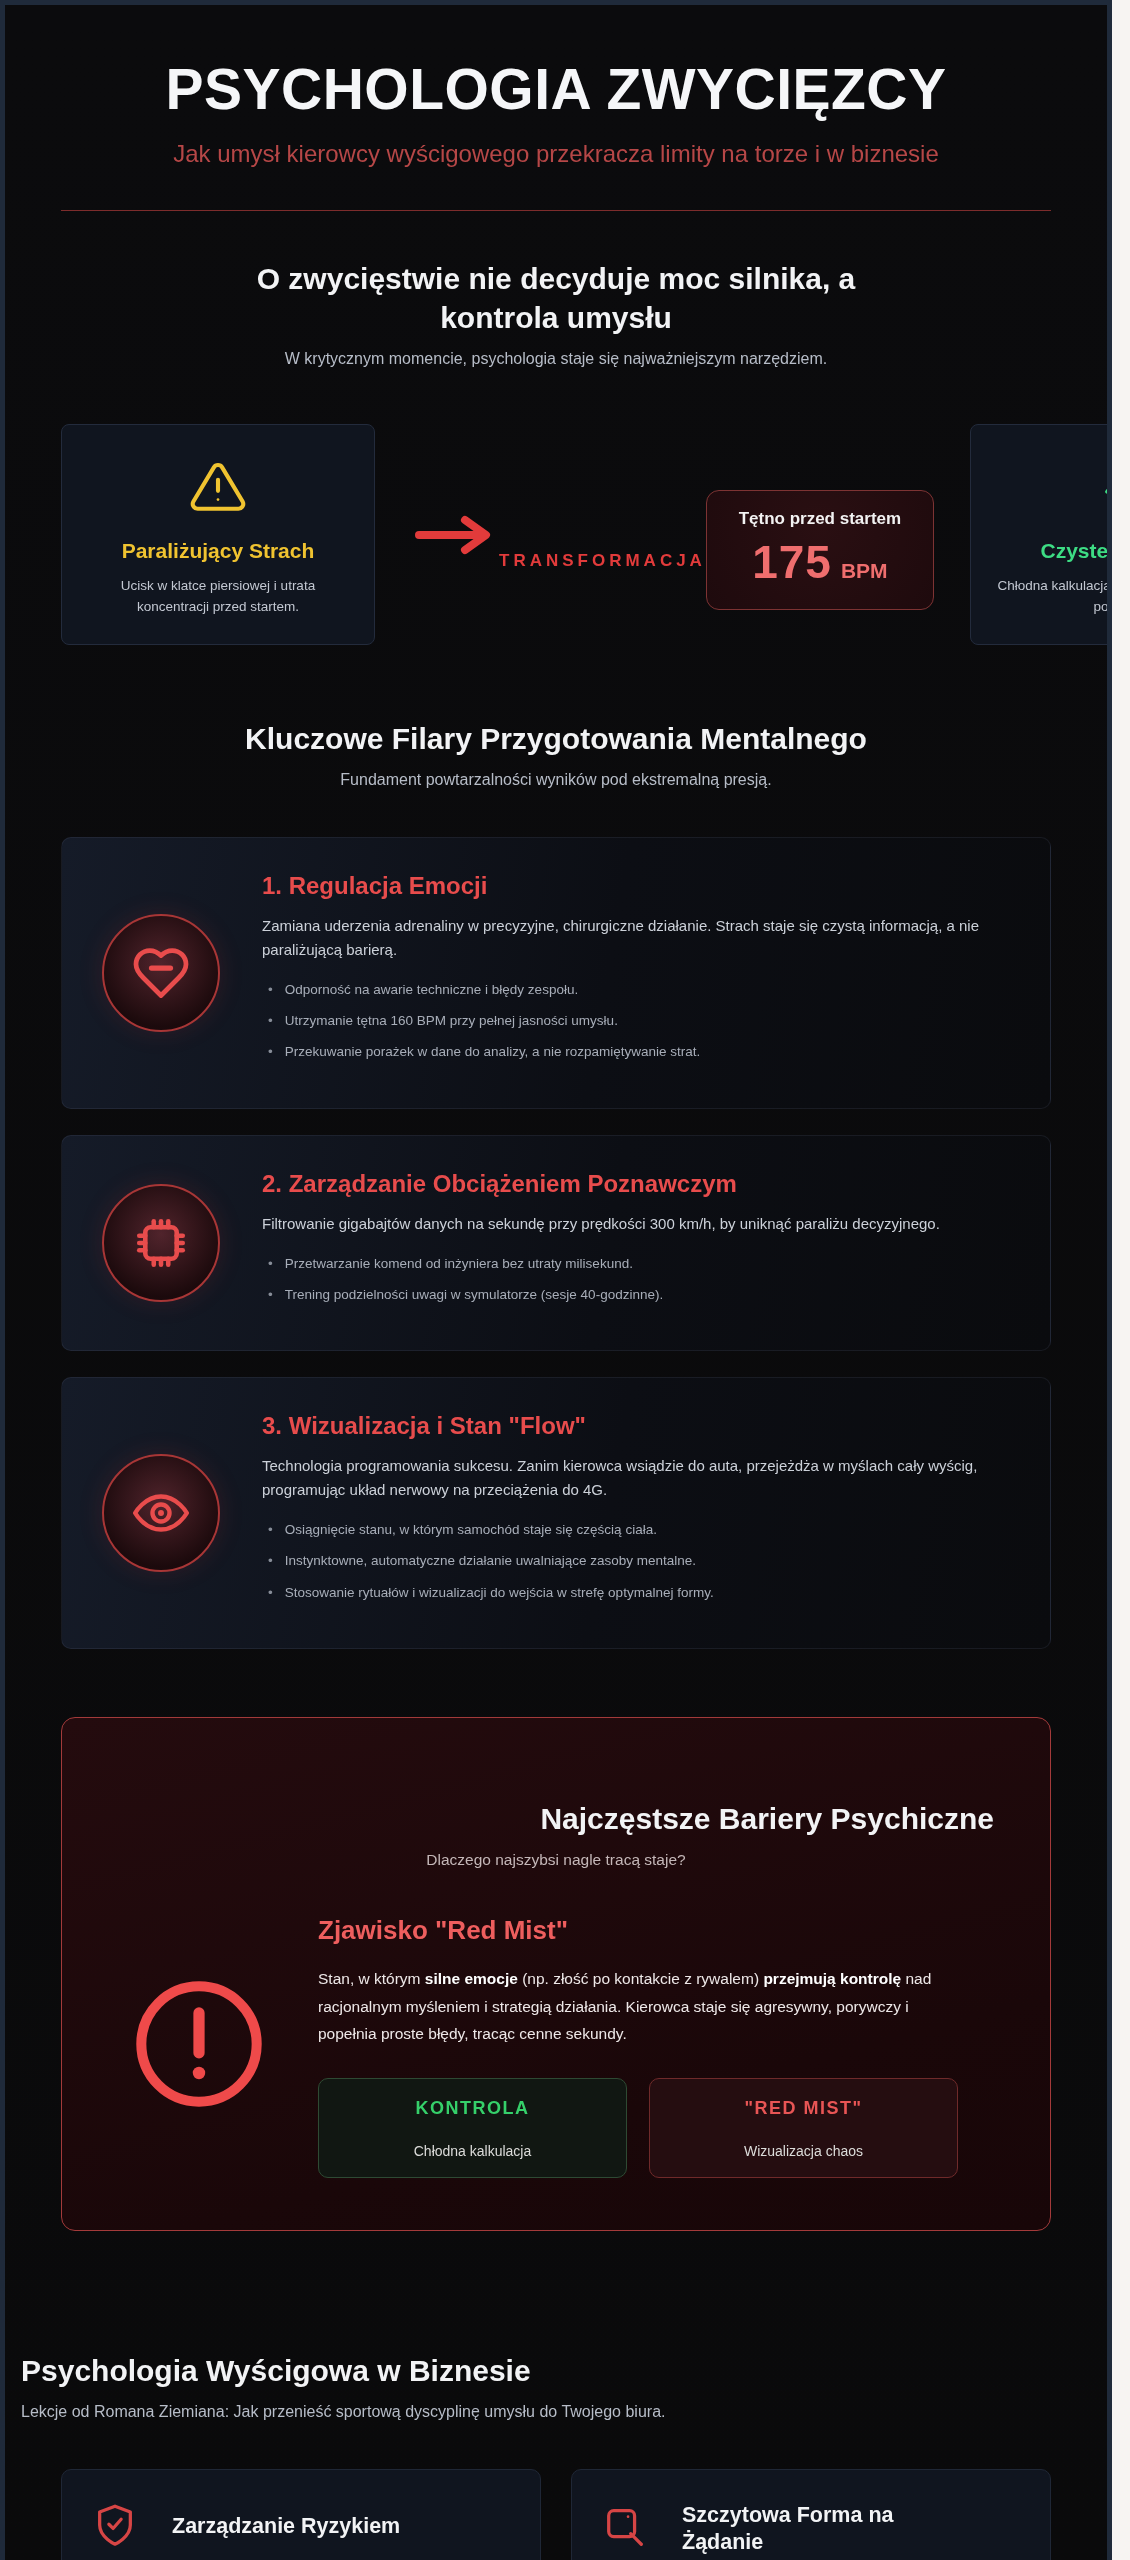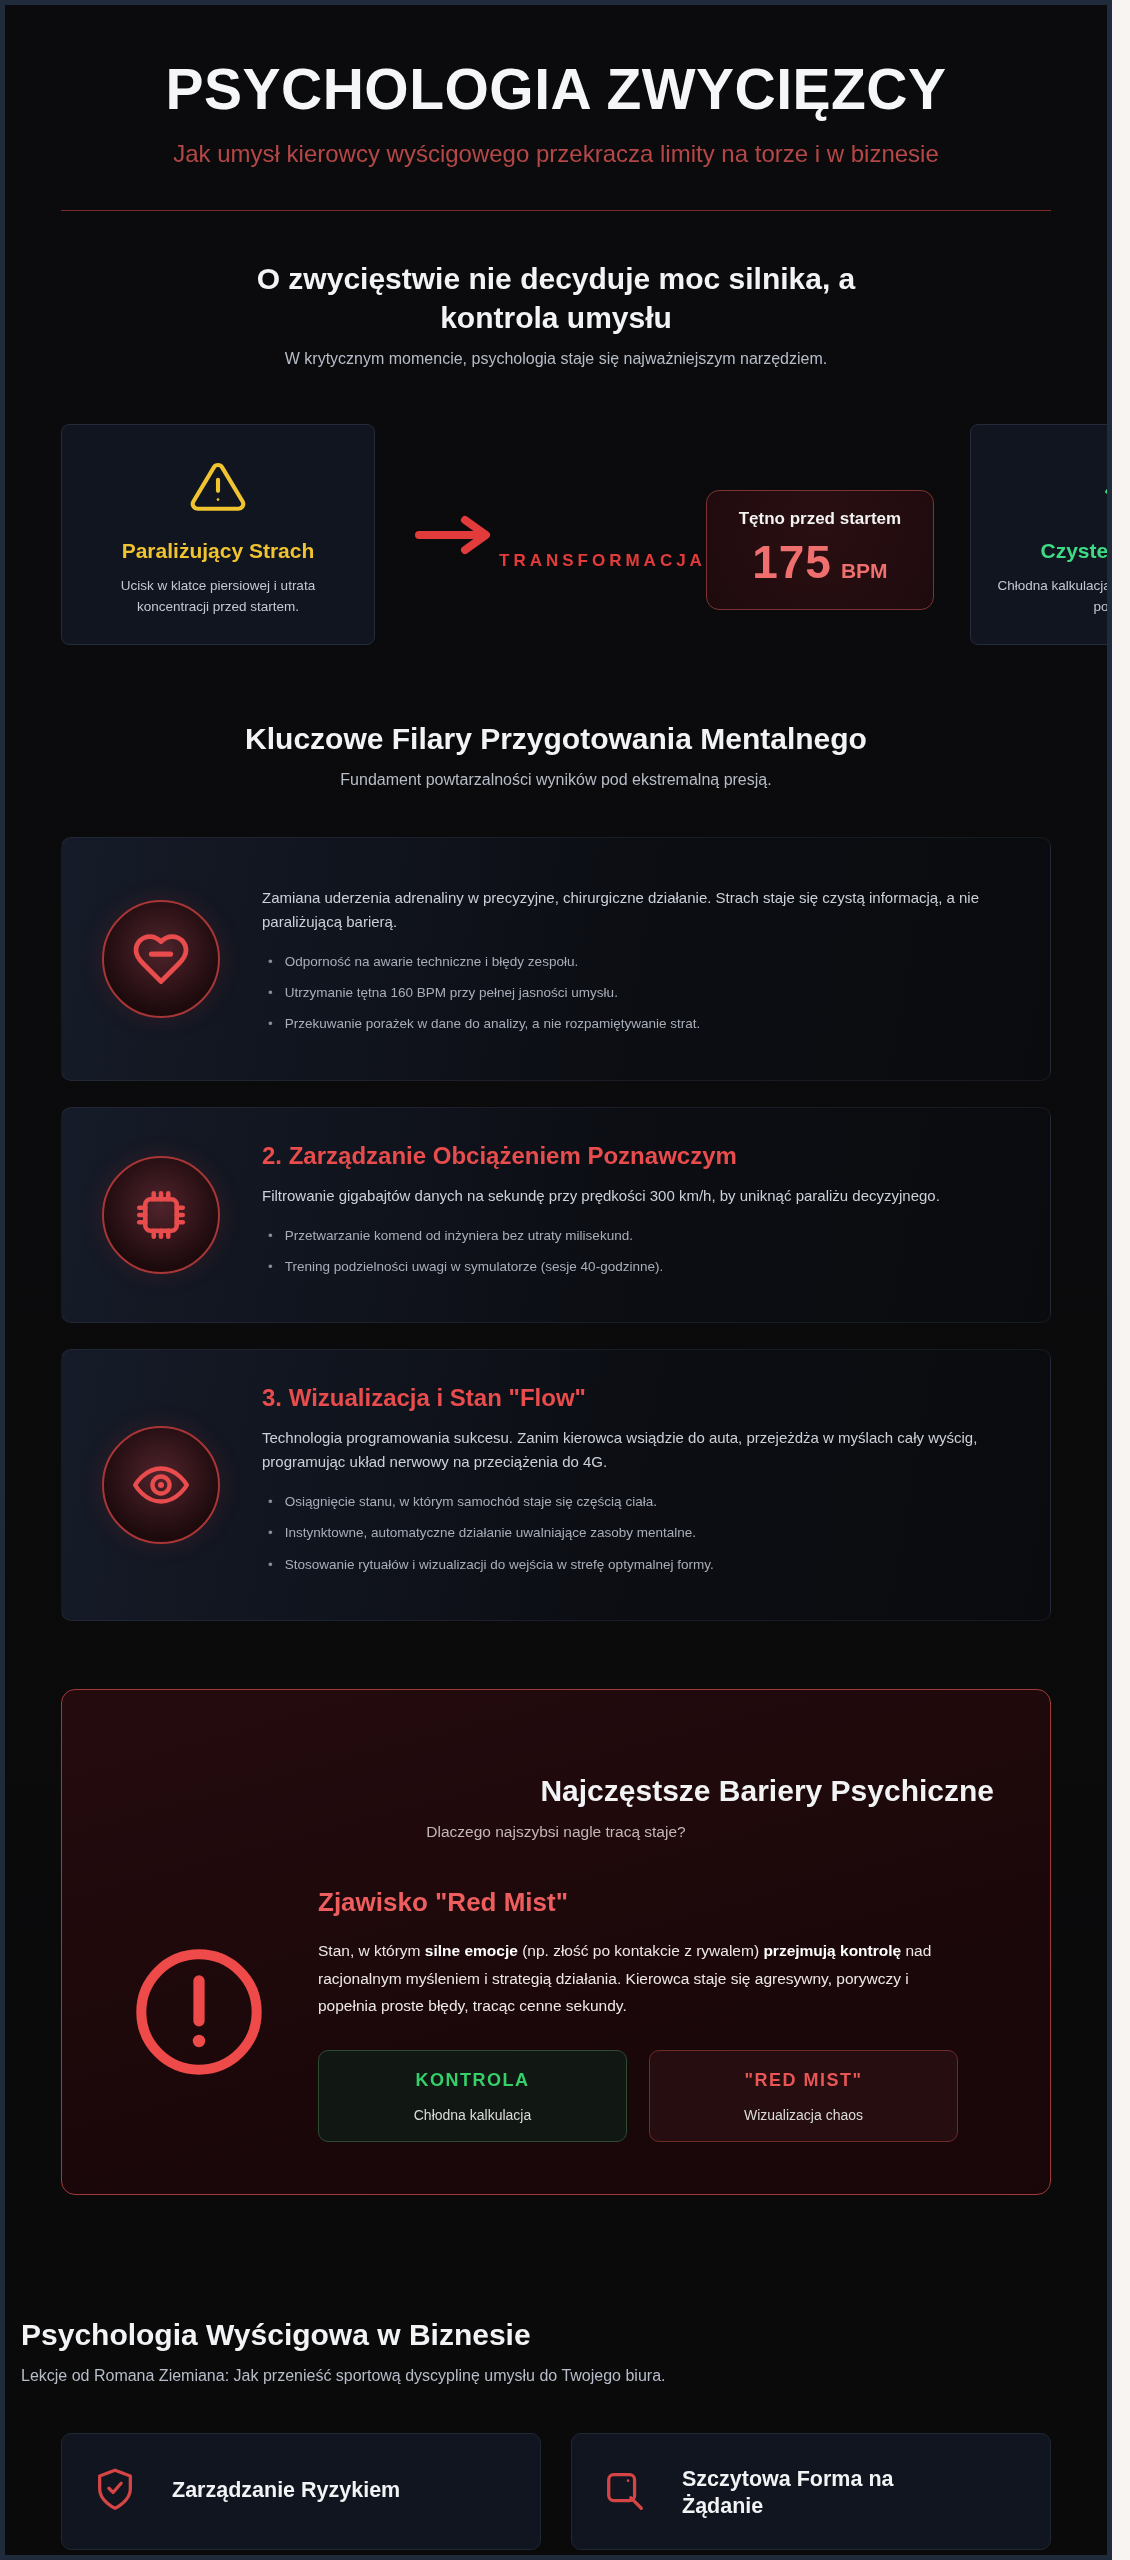--- a/index.html
+++ b/index.html
@@ -103,21 +103,21 @@
   .rm-h3 { font-size: 26px; font-weight: 800; color: #ee5e5e; margin: 0; }
   .rm-p { margin-top: 19px; font-size: 15.5px; line-height: 1.78; color: #eee8e8; max-width: 640px; }
   .rm-p strong { color: #ffffff; font-weight: 800; }
   .rm-boxes { margin-top: 30px; display: flex; gap: 22px; max-width: 640px; }
   .rm-box { flex: 1; border-radius: 10px; text-align: center; padding: 19px 10px 18px; }
   .rm-box.control { background: #111712; border: 1px solid #2e4a33; }
   .rm-box.mist { background: #250d10; border: 1px solid #6f2a2a; }
   .rm-box-title { font-size: 18px; font-weight: 800; letter-spacing: 1.5px; }
   .rm-box.control .rm-box-title { color: #35d06a; }
   .rm-box.mist .rm-box-title { color: #e85555; }
-  .rm-box-sub { margin-top: 16px; font-size: 14px; color: #dcdcda; }
+  .rm-box-sub { margin-top: 24px; font-size: 14px; color: #dcdcda; }
 
   
   .business-head { margin-top: 120px; text-align: left; padding-left: 16px; }
   .business-cards { margin-top: 48px; display: grid; grid-template-columns: 1fr 1fr; gap: 30px; }
   .biz-card {
     background: #10151f; border: 1px solid #1f2736; border-radius: 10px; padding: 32px 30px 30px;
   }
   .biz-head { display: flex; align-items: center; gap: 34px; }
   .biz-title { font-size: 21.5px; font-weight: 800; color: #f2f3f5; line-height: 1.25; max-width: 260px; }
 </style>
@@ -187,20 +187,21 @@
   <div class="content pillars">
 
     <div class="pillar-card">
       <div class="pillar-icon">
         <svg width="60" height="60" viewBox="0 0 24 24" fill="none" stroke="#e84c4c" stroke-width="1.9" stroke-linecap="round" stroke-linejoin="round">
           <path d="M19 14c1.49-1.46 3-3.21 3-5.5A5.5 5.5 0 0 0 16.5 3c-1.76 0-3 .5-4.5 2-1.5-1.5-2.74-2-4.5-2A5.5 5.5 0 0 0 2 8.5c0 2.3 1.51 4.04 3 5.5l7 7z"></path>
           <line x1="8.2" y1="10" x2="15.8" y2="10" stroke-width="2.1"></line>
         </svg>
       </div>
       <div>
+        <h3 class="pillar-h3">1. Regulacja Emocji</h3>
         <div class="pillar-text">Zamiana uderzenia adrenaliny w precyzyjne, chirurgiczne działanie. Strach staje się czystą informacją, a nie paraliżującą barierą.</div>
         <ul class="pillar-list">
           <li>Odporność na awarie techniczne i błędy zespołu.</li>
           <li>Utrzymanie tętna 160 BPM przy pełnej jasności umysłu.</li>
           <li>Przekuwanie porażek w dane do analizy, a nie rozpamiętywanie strat.</li>
         </ul>
       </div>
     </div>
 
     <div class="pillar-card">

